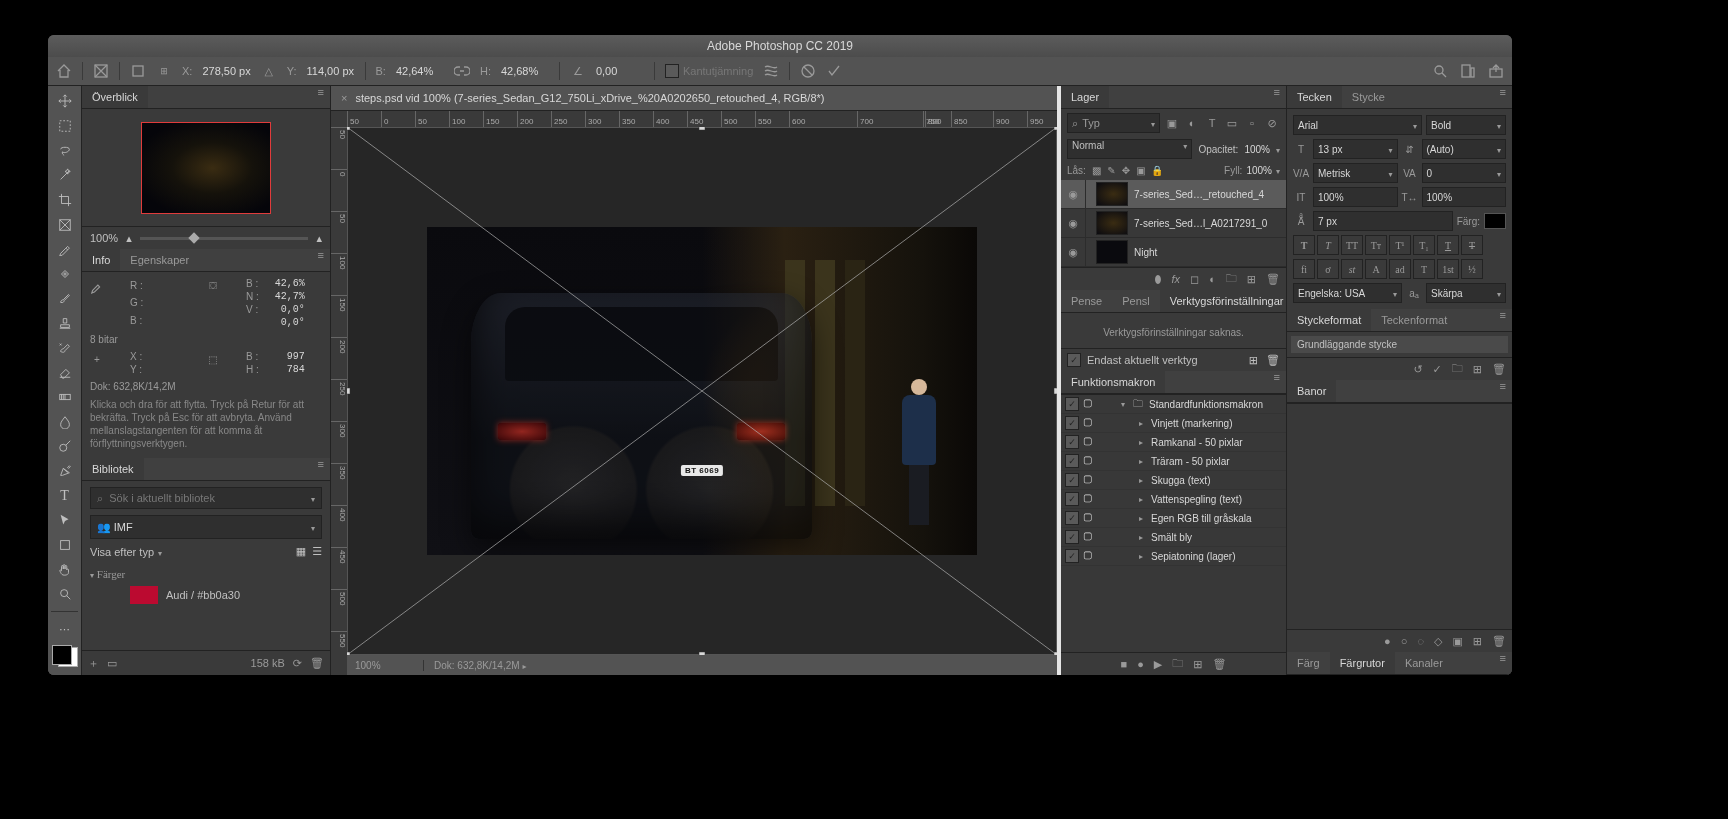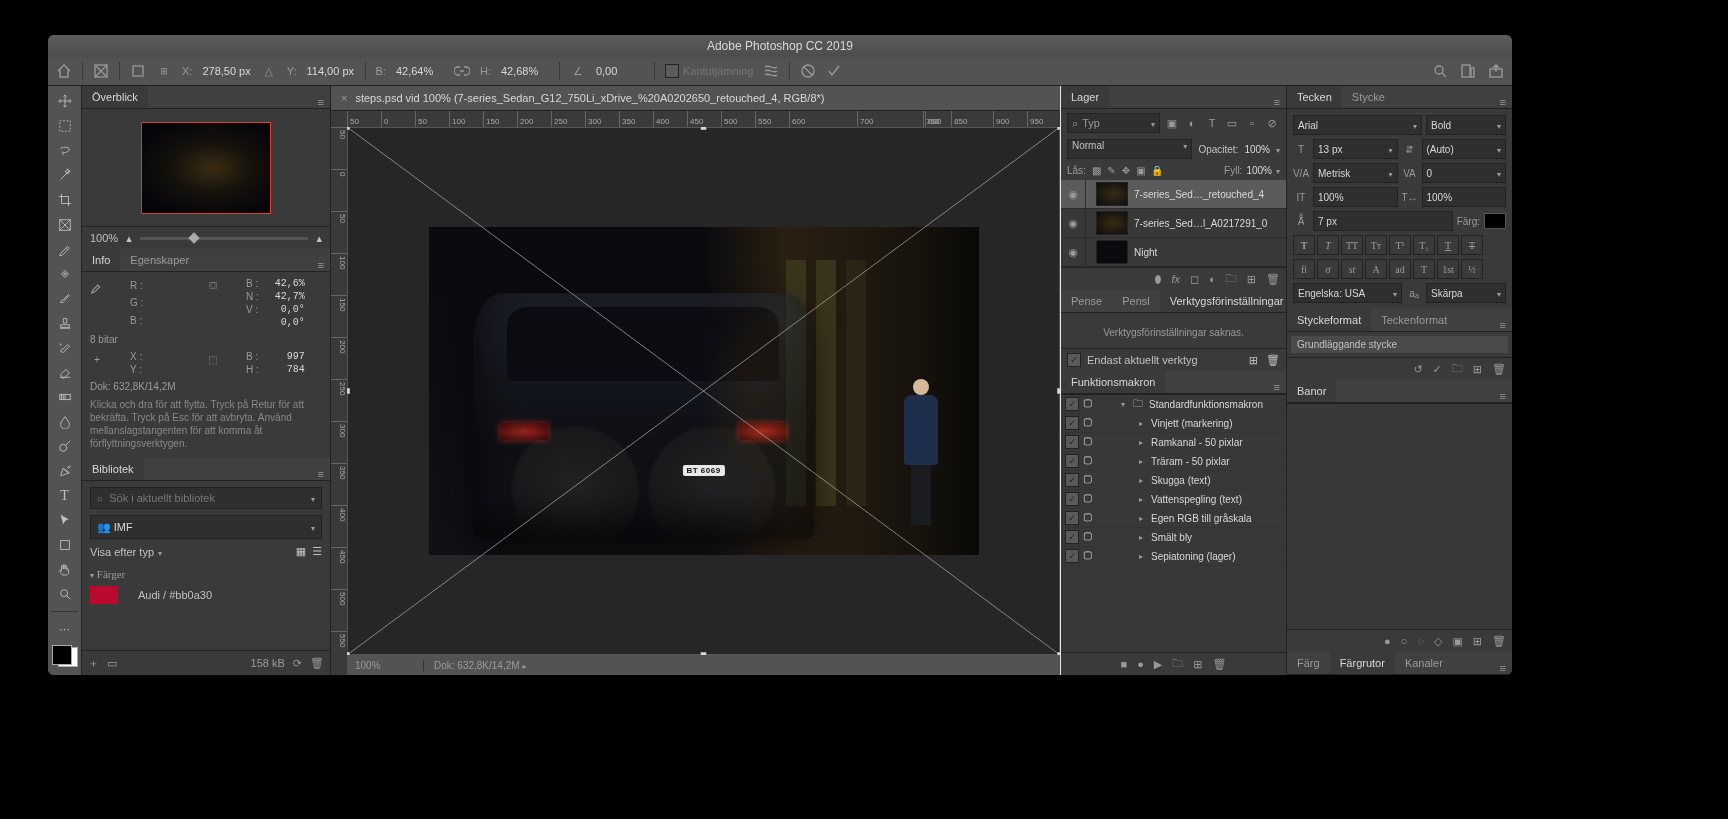--- a/index.html
+++ b/index.html
@@ -111,21 +111,21 @@
     background: var(--bg-2);
     border-right: 1px solid #222;
     display: flex; flex-direction: column;
     flex-shrink: 0;
   }
   .panel {
     background: var(--bg-2);
     display: flex; flex-direction: column;
   }
   .ptabs {
-    display: flex; align-items: flex-end;
+    display: flex; align-items: flex-start;
     height: 22px;
     background: var(--bg-3);
     border-bottom: 1px solid #222;
   }
   .ptab {
     padding: 0 10px; height: 100%; display:flex; align-items:center;
     color: var(--fg-1); font-size: 11px;
     background: var(--bg-3);
   }
   .ptab.active { background: var(--bg-2); color: var(--fg-2); }
@@ -166,21 +166,21 @@
   .info-col .ico { width:14px; }
   .info-tbl { display:grid; grid-template-columns: 16px auto auto; gap:2px 6px; align-items:center; }
   .info-tbl .r { text-align:right; min-width:40px; color: var(--fg-2); font-family: Liberation Mono, monospace; }
   .info-hint { color:#888; line-height:1.3; }
 
   .library { flex:1; display:flex; flex-direction:column; min-height:0; }
   .lib-body { flex:1; padding:6px 8px; display:flex; flex-direction:column; gap:6px; }
   .lib-search { background:#2f2f2f; border:1px solid #222; height:20px; display:flex; align-items:center; padding:0 6px; color:#777; gap:6px; }
   .lib-select { background:#2f2f2f; border:1px solid #222; height:22px; display:flex; align-items:center; padding:0 6px; color:var(--fg-2); justify-content:space-between; }
   .lib-hdr { color: var(--fg-1); margin-top:4px;font-family:Liberation Serif, serif; }
-  .lib-item { display:flex; align-items:center; gap:20px; }
+  .lib-item { display:flex; align-items:center; gap:8px;margin-left:40px; }
   .lib-sw { width:28px; height:18px; background: var(--audi-red); }
   .lib-ftr { height:24px; border-top:1px solid #222; display:flex; align-items:center; padding:0 6px; gap:8px; color:var(--fg-1); }
   .lib-ftr .r { margin-left:auto; display:flex; gap:8px; align-items:center; }
 
   
   .docarea {
     flex:1;
     display:flex; flex-direction:column;
     background: var(--bg-4);
     min-width: 0;
@@ -243,21 +243,21 @@
     background: var(--bg-panel);
     display:flex; align-items:center;
     font-size:10px; color: var(--fg-1);
   }
   .statusbar .zoombox { width:60px; padding:0 8px; border-right:1px solid #333; }
   .statusbar .docsize { padding:0 10px; }
 
   
   .rcol { display:flex; }
   .rcol > .rstack { width:225px; display:flex; flex-direction:column; }
-  .rstack:first-child { border-left:1px solid #e5e5e5; }
+  .rstack:first-child { border-left:4px solid #e5e5e5; }
   .rstack { background: var(--bg-2); border-left:1px solid #222; }
   .rstack .panel { flex-shrink:0; }
 
   
   .layers-body { display:flex; flex-direction:column; }
   .lyr-top { display:flex; gap:4px; align-items:center; padding:4px 6px; }
   .lyr-search { flex:1; background:#2f2f2f;border:1px solid #222;height:18px;display:flex;align-items:center;gap:4px;padding:0 4px;color:var(--fg-1);}
   .lyr-toprow { display:flex; align-items:center; padding: 2px 6px 4px 6px; gap:6px; font-size:10px;}
   .lyr-toprow .sel { flex:1; background:#2f2f2f;border:1px solid #222;height:18px;display:flex;justify-content:space-between;padding:0 4px;}
   .lyr-list { background:#383838; }

